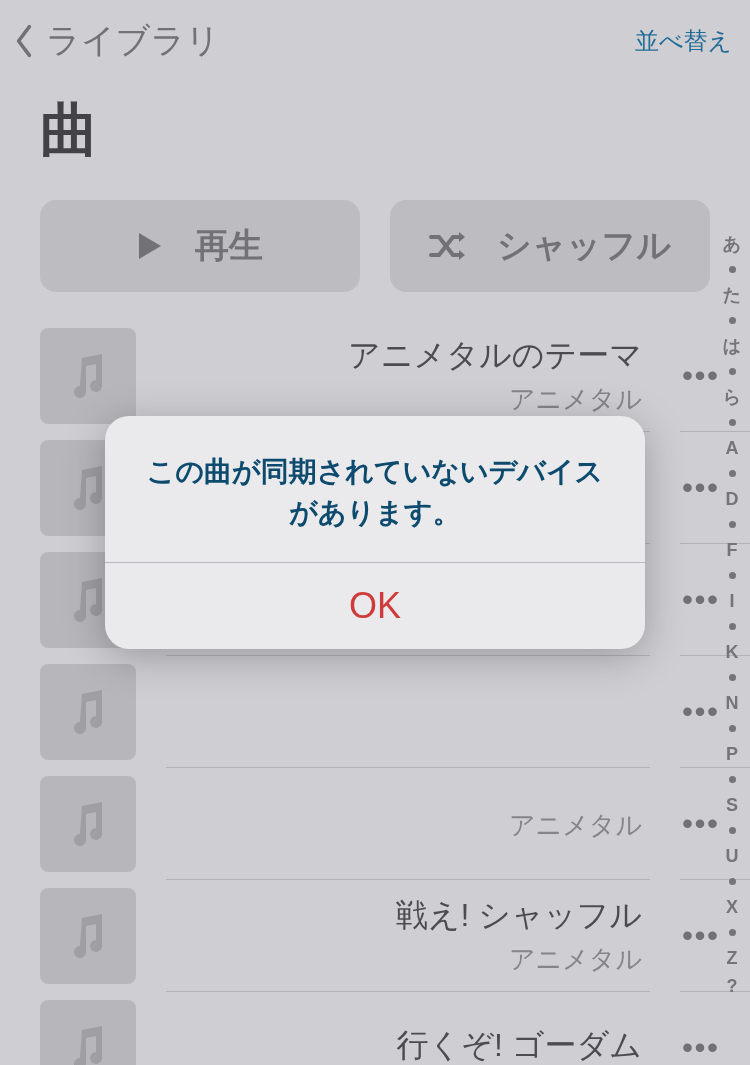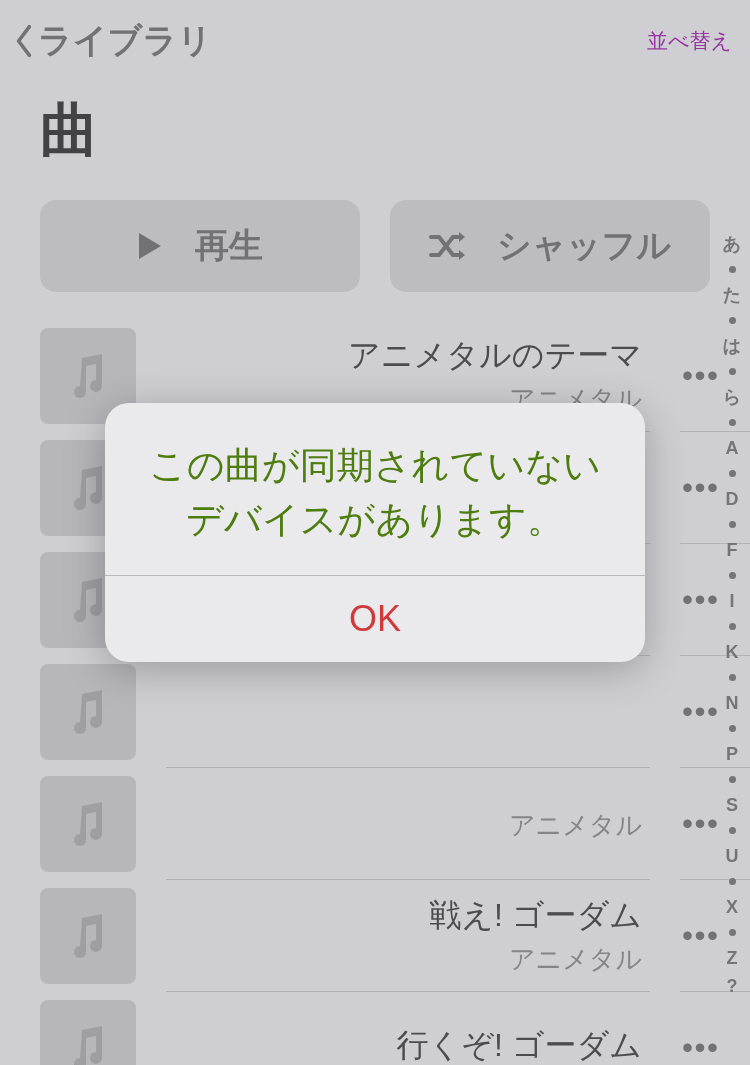--- a/index.html
+++ b/index.html
@@ -2,24 +2,24 @@
 <html><head>
   <meta charset="utf-8">
   <style>
     * { margin: 0; padding: 0; box-sizing: border-box; }
     html, body { width: 750px; height: 1065px; overflow: hidden; font-family: -apple-system, "Hiragino Sans", sans-serif; }
     .screen { position: relative; width: 750px; height: 1065px; background: #f2f2f4; }
     .dim-overlay { position: absolute; inset: 0; background: rgba(120,120,124,0.28); pointer-events: none; }
 
     
     .nav { display: flex; align-items: center; justify-content: space-between; padding: 10px 18px 0 10px; height: 72px; }
-    .back { display: flex; align-items: center; gap: 0; color: #6f6f73; font-size: 34px; font-weight: bold; }
+    .back { display: flex; align-items: center; gap: 8px; color: #6f6f73; font-size: 34px; }
     .chevron-left { width: 28px; height: 40px; display:flex; align-items:center; justify-content:center; }
     .chevron-left svg { width: 22px; height: 36px; }
-    .sort { color: #a21caf; font-size: 21px; }
+    .sort { color: #0369a1; font-size: 24px; }
     .title { font-size: 58px; font-weight: 800; color: #2f2f33; padding: 20px 40px 30px 40px; }
 
     
     .btnrow { display: flex; gap: 30px; padding: 0 40px; }
     .bigbtn { flex: 1; height: 92px; background: #d8d8db; border-radius: 16px; display:flex; align-items:center; justify-content:center; gap: 32px; color: #6f6f73; font-size: 34px; font-weight: 600; }
     .bigbtn .ic { display:flex; align-items:center; }
 
     
     .list { padding: 28px 0 0 40px; }
     .row { display:flex; align-items:center; gap: 30px; height: 112px; }
@@ -32,21 +32,21 @@
 
     
     .index { position:absolute; right: 4px; top: 230px; bottom: 0; width: 28px; display:flex; flex-direction:column; align-items:center; gap: 0; color:#747478; font-size: 18px; font-weight:600; }
     .index span { height: 28px; line-height:28px; display:flex; align-items:center; }
     .dot { width:7px; height:7px; border-radius:50%; background:#747478; margin: 8px 0; }
 
     
     .modal-backdrop { position:absolute; inset:0; display:flex; align-items:center; justify-content:center; }
     .modal { width: 540px; background: #eaeaec; border-radius: 24px; overflow:hidden; box-shadow: 0 8px 40px rgba(0,0,0,0.25); }
     .m-body { padding: 36px 28px 28px 28px; text-align:center; }
-    .m-title { font-size: 37px; font-weight: 400; color: #4d7c0f; line-height: 1.45; }
+    .m-title { font-size: 28px; font-weight: 700; color: #0c4a6e; line-height: 1.45; }
     .m-msg { font-size: 26px; color: #111; line-height: 1.5; margin-top: 10px; }
     .m-sep { height: 1px; background: #b8b8bc; }
     .m-ok { text-align:center; font-size: 36px; color: #cf3b3b; padding: 22px 16px; font-weight:400; }
   </style>
 </head>
 <body>
 
 <div class="screen">
 
   <div class="nav">
@@ -146,21 +146,21 @@
       </div>
       <div class="more">•••</div>
     </div>
     <div class="row">
       <div class="art">
         <svg viewBox="0 0 40 48">
             <path d="M14 6 L34 2 L34 34 A6 6 0 1 1 28 28 L28 12 L18 14 L18 40 A6 6 0 1 1 12 34 Z" fill="#aeaeb2"></path>
           </svg>
       </div>
       <div class="meta">
-        <div class="song">戦え! ゴーダム</div>
+        <div class="song">戦え! シャッフル</div>
         <div class="artist">アニメタル</div>
       </div>
       <div class="more">•••</div>
     </div>
     <div class="row">
       <div class="art">
         <svg viewBox="0 0 40 48">
             <path d="M14 6 L34 2 L34 34 A6 6 0 1 1 28 28 L28 12 L18 14 L18 40 A6 6 0 1 1 12 34 Z" fill="#aeaeb2"></path>
           </svg>
       </div>

